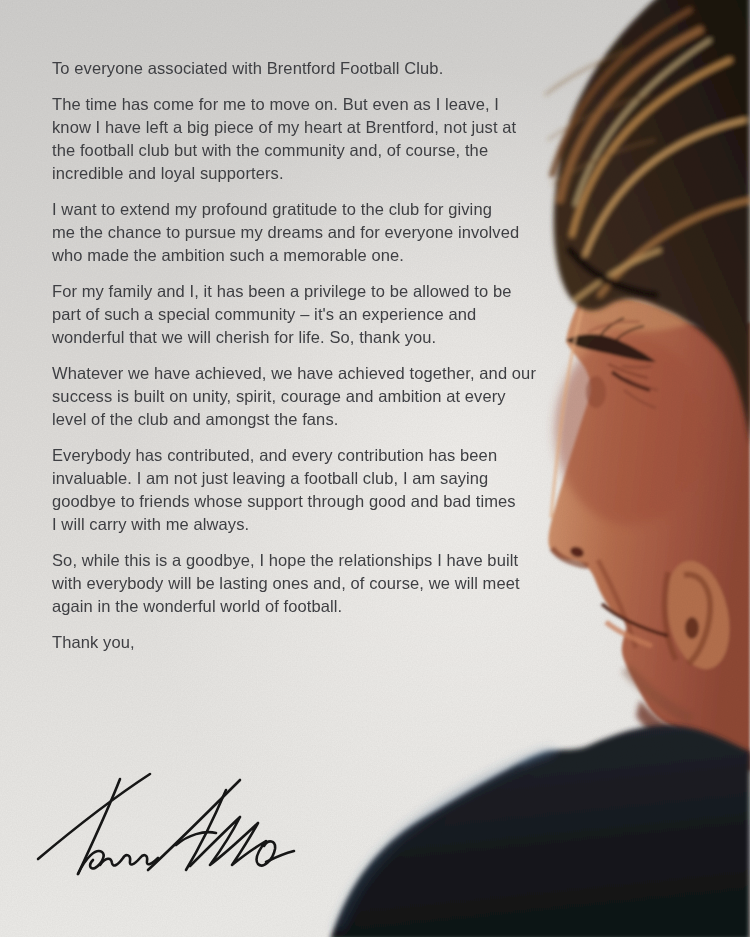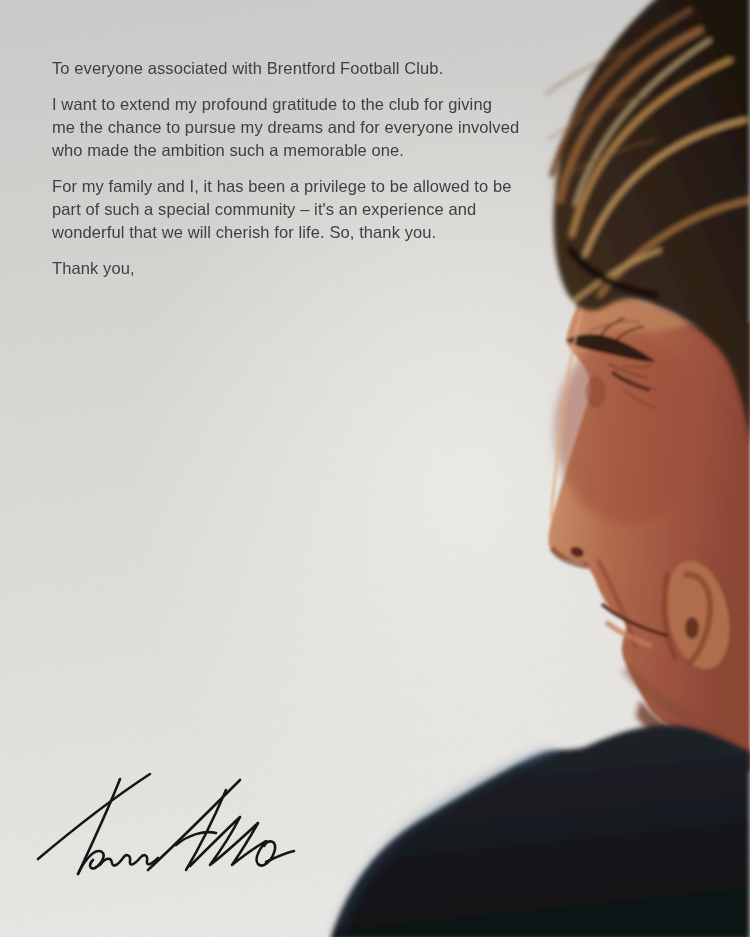--- a/index.html
+++ b/index.html
@@ -154,26 +154,40 @@
       <path d="M338,930 C360,872 392,838 432,812 C476,784 522,760 552,752" fill="none" stroke="#3d5d80" stroke-width="6" opacity="0.5" filter="url(#soft5)"></path>
       <path d="M520,764 C535,756 548,752 558,750" fill="none" stroke="#6c8fb0" stroke-width="3" opacity="0.5" filter="url(#soft2)"></path>
     </g>
 
     <rect x="0" y="0" width="750" height="937" filter="url(#grain)" opacity="0.5"></rect>
   </svg>
 
   <div class="letter">
     <div class="paragraphs">
         <p class="para">To everyone associated with Brentford Football Club.</p>
+        <p class="para">The time has come for me to move on. But even as I leave, I
+know I have left a big piece of my heart at Brentford, not just at
+the football club but with the community and, of course, the
+incredible and loyal supporters.</p>
         <p class="para">I want to extend my profound gratitude to the club for giving
 me the chance to pursue my dreams and for everyone involved
 who made the ambition such a memorable one.</p>
         <p class="para">For my family and I, it has been a privilege to be allowed to be
 part of such a special community – it's an experience and
 wonderful that we will cherish for life. So, thank you.</p>
+        <p class="para">Whatever we have achieved, we have achieved together, and our
+success is built on unity, spirit, courage and ambition at every
+level of the club and amongst the fans.</p>
+        <p class="para">Everybody has contributed, and every contribution has been
+invaluable. I am not just leaving a football club, I am saying
+goodbye to friends whose support through good and bad times
+I will carry with me always.</p>
+        <p class="para">So, while this is a goodbye, I hope the relationships I have built
+with everybody will be lasting ones and, of course, we will meet
+again in the wonderful world of football.</p>
       </div>
     <p class="para closing">Thank you,</p>
   </div>
 
   <svg class="signature-svg" width="300" height="130" viewBox="0 0 300 130" xmlns="http://www.w3.org/2000/svg">
     <g fill="none" stroke="#161616" stroke-width="2.6" stroke-linecap="round" stroke-linejoin="round">
       <path d="M10,97 C42,70 82,38 122,12"></path>
       <path d="M92,17 C80,48 62,86 50,112"></path>
       <path d="M50,112 C58,95 68,86 74,90 C78,93 74,102 67,106 C62,108 60,103 65,98"></path>
       <path d="M72,103 C78,95 83,95 84,101 C85,106 90,103 95,96 C98,91 103,93 102,99 C101,105 106,103 112,96 C116,91 120,93 119,99 C118,105 124,102 130,96"></path>

